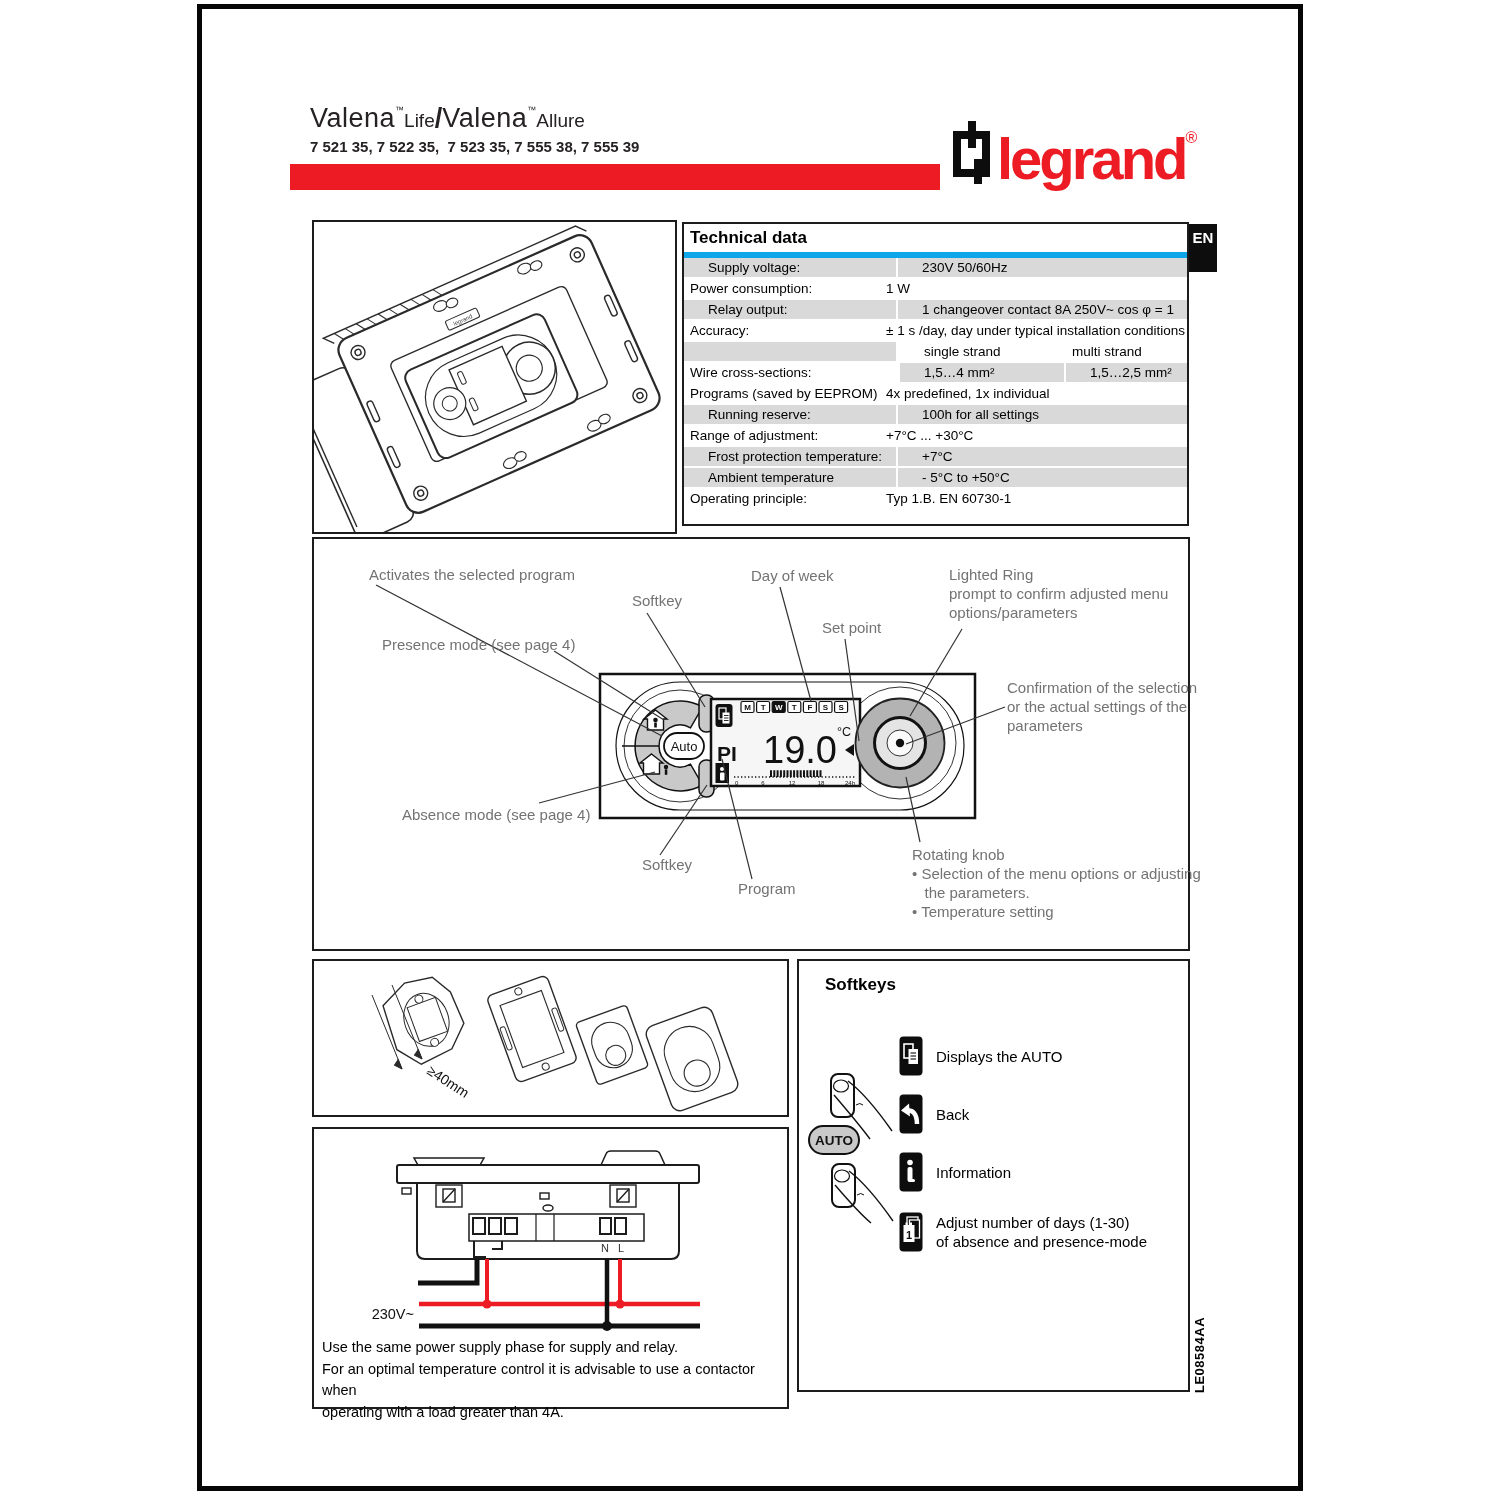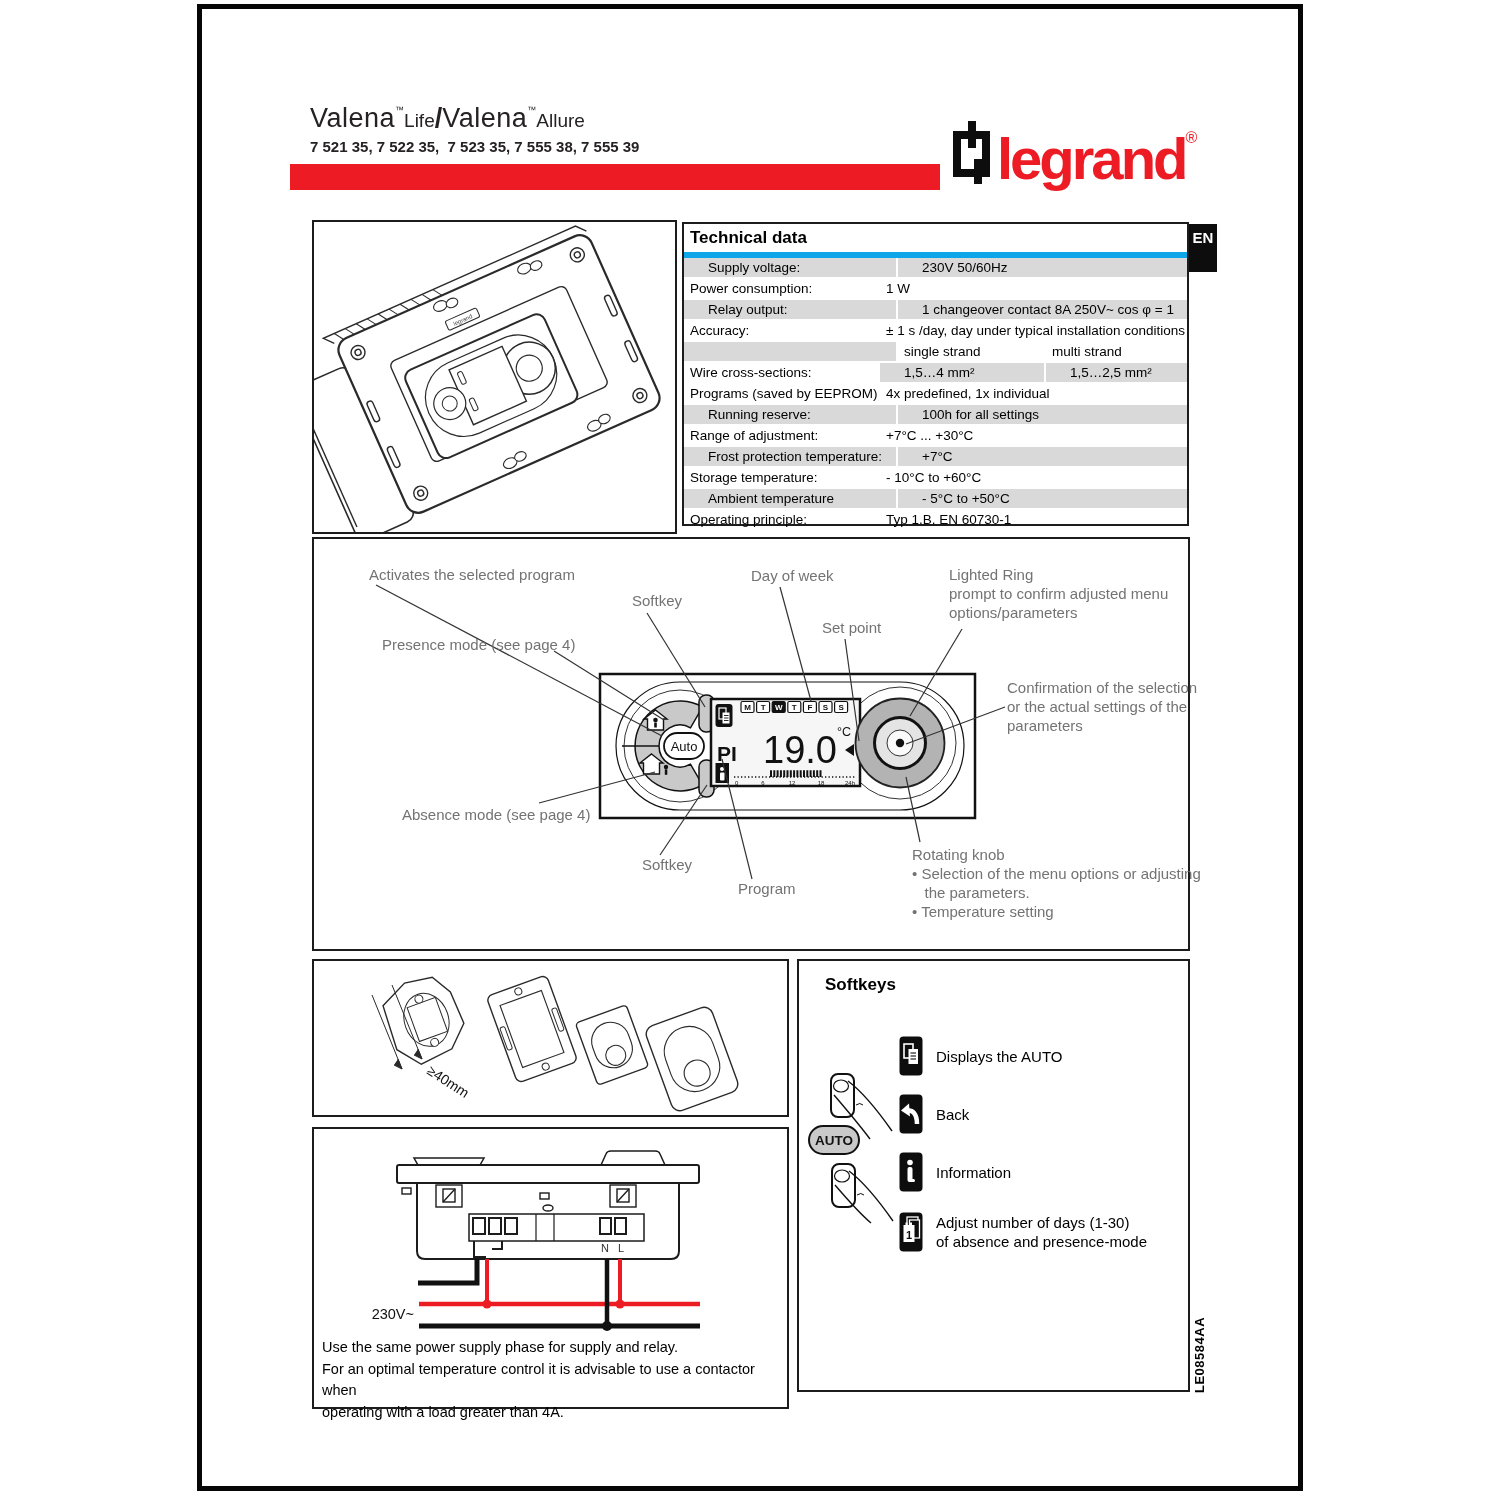--- a/index.html
+++ b/index.html
@@ -18,21 +18,21 @@
   .logo{left:751px;top:112px;display:flex;align-items:flex-start;}
   .logo-text{font-size:58px;font-weight:bold;color:#ed1c24;letter-spacing:-3px;line-height:76px;}
   .logo-reg{font-size:16px;color:#ed1c24;margin-top:8px;}
   
   .tbl{left:480px;top:213px;width:507px;height:304px;border:2px solid #1c1c1c;box-sizing:border-box;background:#fff;position:absolute;}
   .tbl-title{height:28px;line-height:28px;font-size:17px;font-weight:bold;padding-left:6px;border-bottom:6px solid #0ea5e9;}
   .t-row{display:flex;gap:2px;}
   .t-cell{height:19px;line-height:19px;font-size:13.5px;padding-left:6px;margin-bottom:2px;white-space:nowrap;overflow:visible;}
   .t-label{width:188px;flex:none;}
   .t-val{flex:1;}
-  .t-val2a{width:140px;flex:none;}
+  .t-val2a{width:140px;flex:none;margin-left:20px;}
   .t-val2b{flex:1;}
   .shade{background:#d9d9d9;padding-left:24px;}
   .en-tab{left:987px;top:215px;width:28px;height:48px;background:#0d0d0d;color:#fff;font-size:15px;font-weight:bold;text-align:center;padding-top:5px;box-sizing:border-box;}
   
   .callout{position:absolute;font-size:15px;color:#737373;white-space:pre;line-height:19px;}
   
   .sk-title{left:26px;top:14px;font-size:17px;font-weight:bold;text-align:right;}
   .sk-row{position:absolute;left:100px;display:flex;align-items:center;height:46px;}
   .sk-label{margin-left:13px;font-size:15px;white-space:pre;line-height:19px;}
   .notes{position:absolute;left:8px;top:208px;width:458px;font-size:14.5px;line-height:21.5px;white-space:pre-line;color:#000;}
@@ -161,24 +161,20 @@
           </div>
           <div class="t-row">
             <div class="t-cell t-label">Range of adjustment:</div>
             <div class="t-cell t-val">+7°C ... +30°C</div>
           </div>
           <div class="t-row">
             <div class="t-cell t-label shade">Frost protection temperature:</div>
             <div class="t-cell t-val shade">+7°C</div>
           </div>
           <div class="t-row">
-            <div class="t-cell t-label">Storage temperature:</div>
-            <div class="t-cell t-val">- 10°C to +60°C</div>
-          </div>
-          <div class="t-row">
             <div class="t-cell t-label shade">Ambient temperature</div>
             <div class="t-cell t-val shade">- 5°C to +50°C</div>
           </div>
           <div class="t-row">
             <div class="t-cell t-label">Operating principle:</div>
             <div class="t-cell t-val"> Typ 1.B. EN 60730-1</div>
           </div>
         </div>
   </div>
   <div class="abs en-tab">EN</div>

